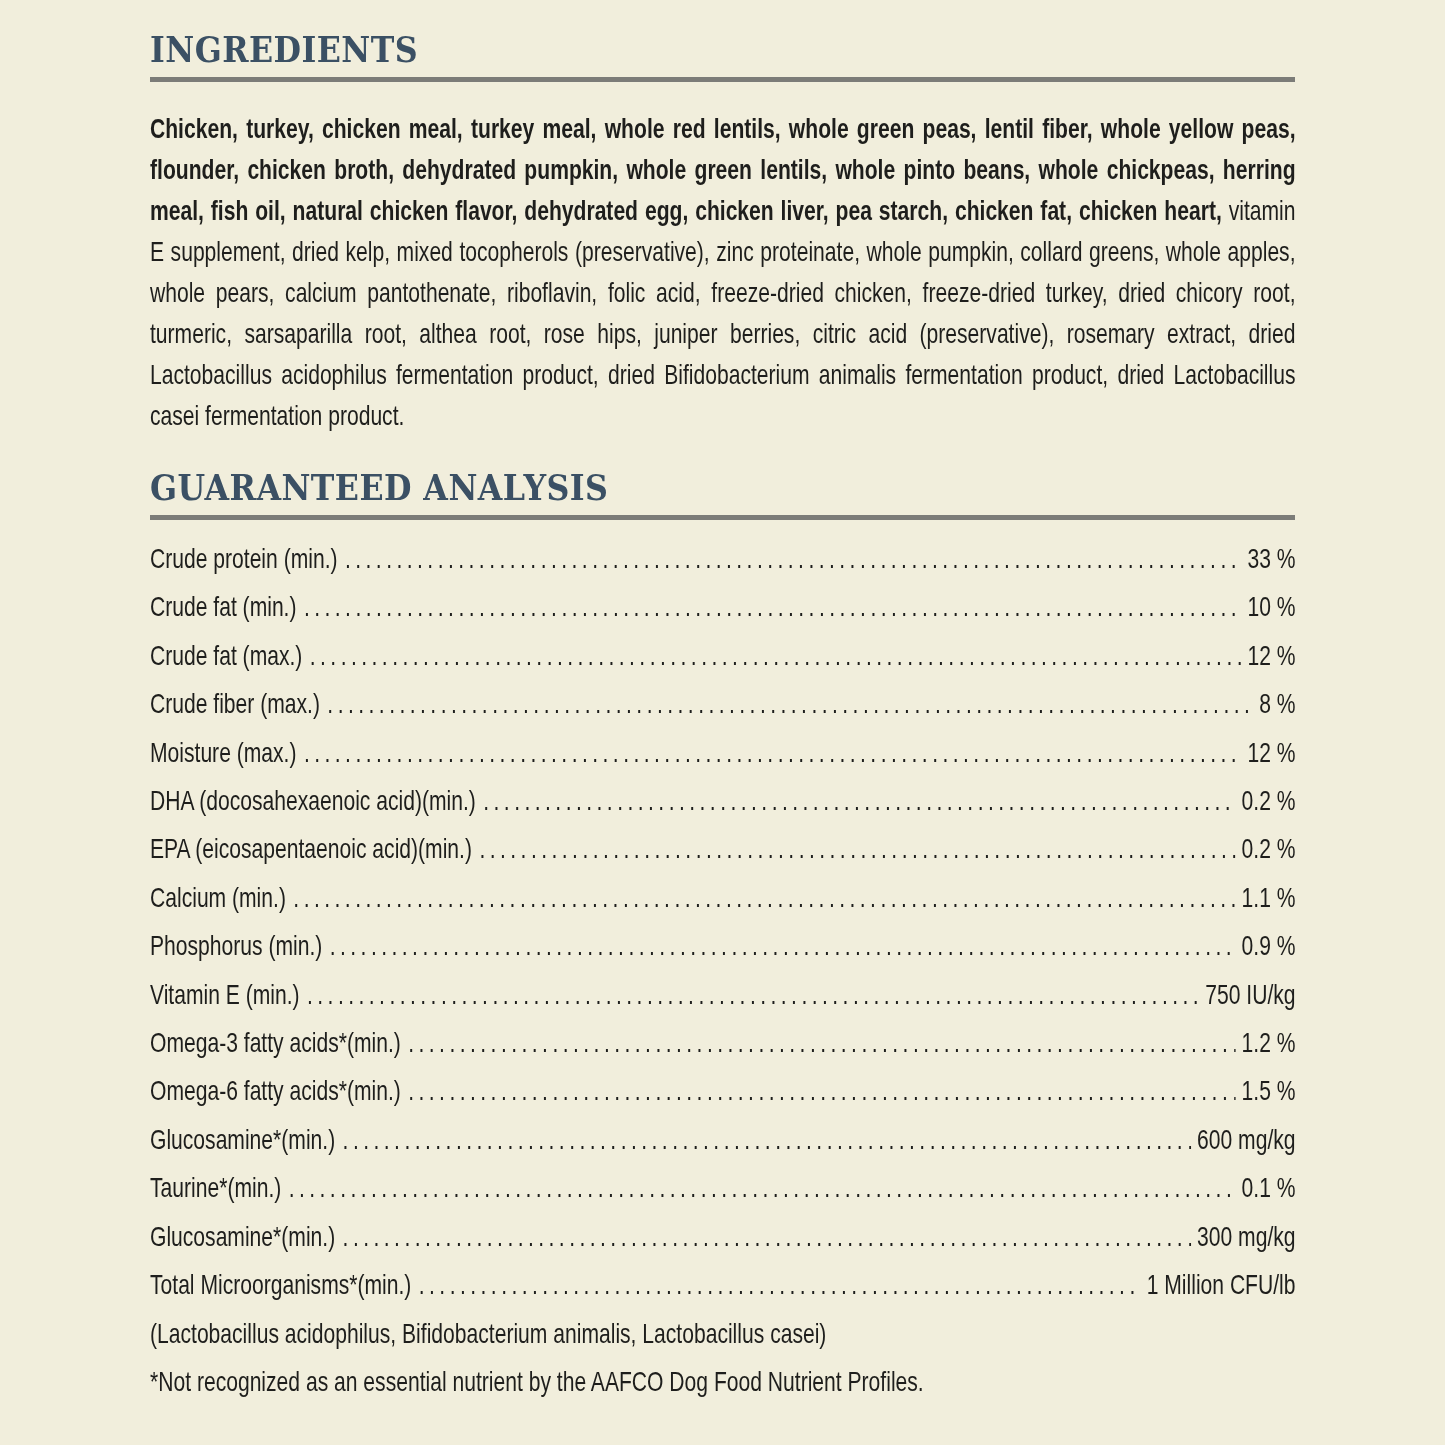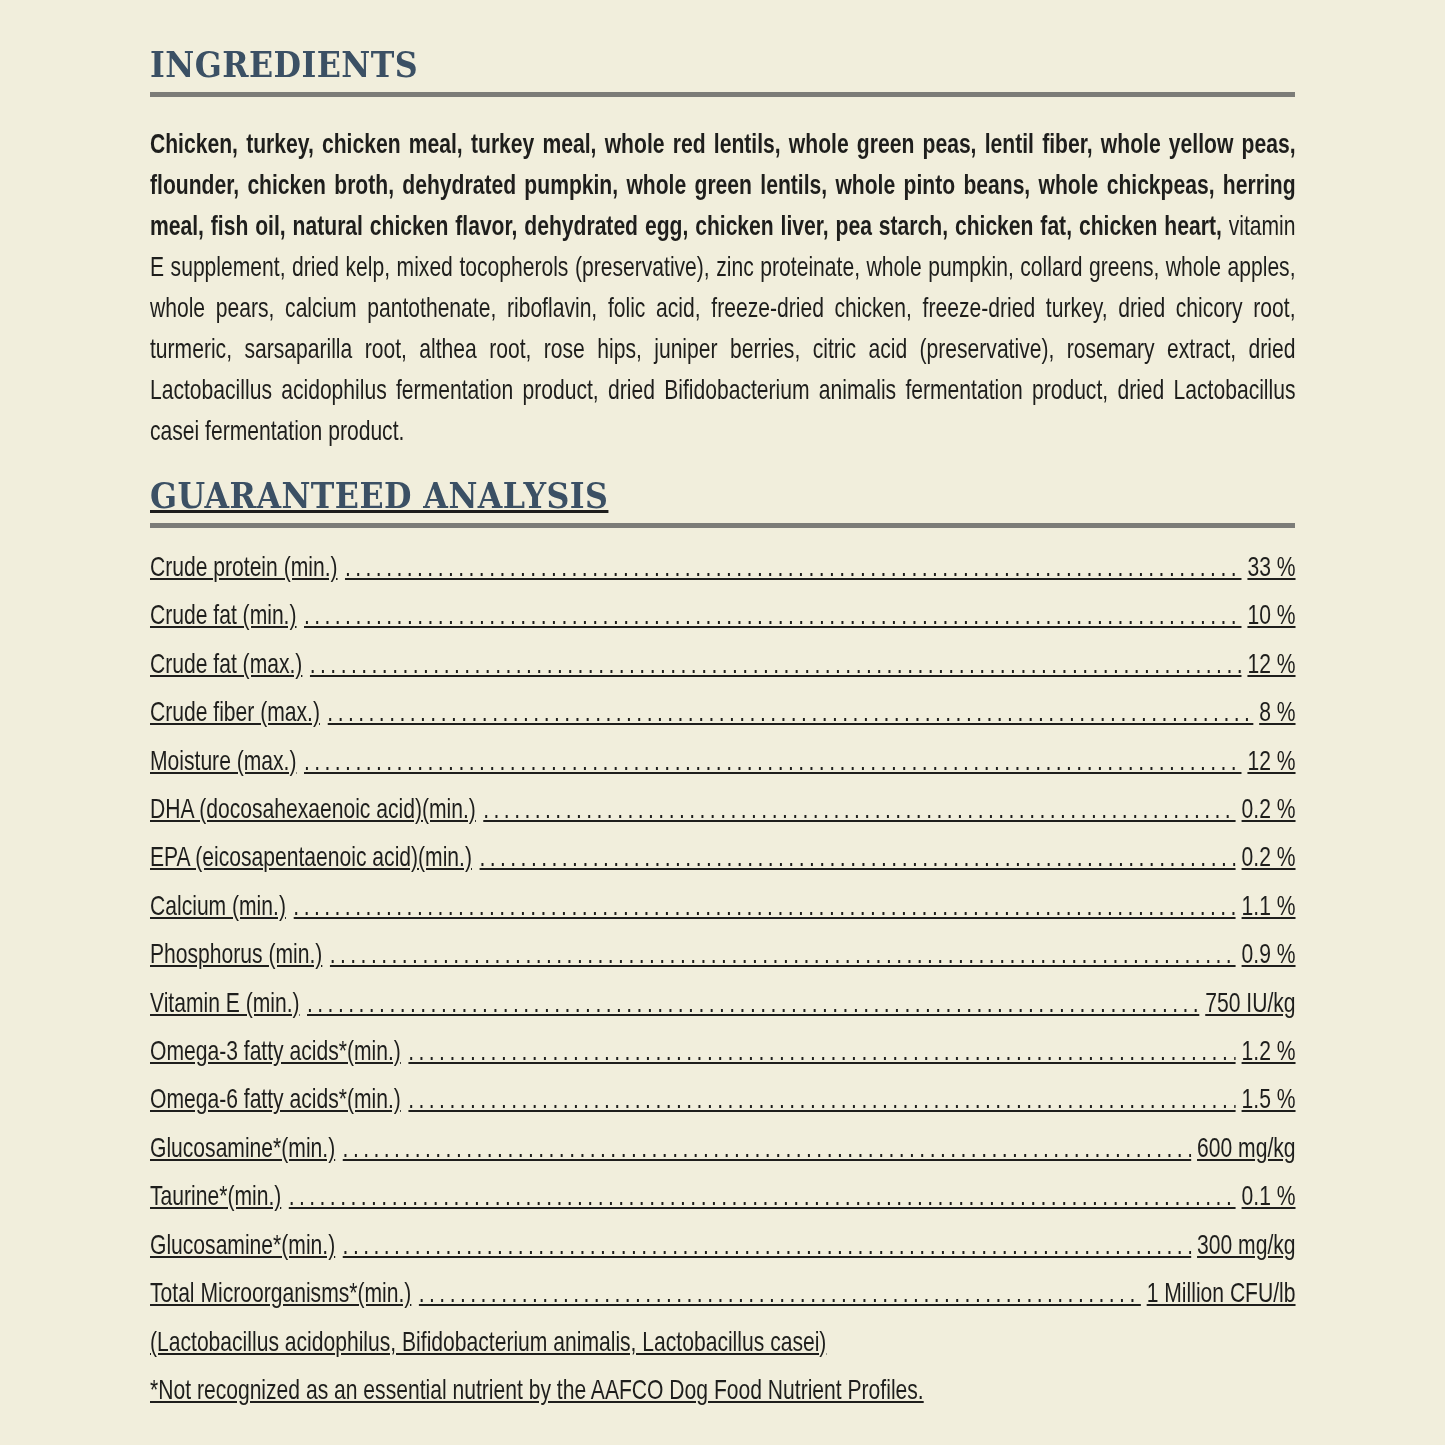--- a/index.html
+++ b/index.html
@@ -11,21 +11,21 @@
   html,body{
     margin:0;
     padding:0;
     background:var(--bg);
   }
   .page{
     position:relative;
     width:1445px;
     height:1445px;
     box-sizing:border-box;
-    padding:43px 150px 0 150px;
+    padding:28px 150px 0 150px;
     background:var(--bg);
     color:var(--text);
     font-family:"Liberation Sans",sans-serif;
     overflow:hidden;
   }
   .heading{
     margin:0;
     font-family:"DejaVu Serif",serif;
     font-weight:bold;
     font-size:36px;
@@ -50,22 +50,21 @@
   .ingredients{
     margin:26px 0 0 0;
     font-size:28.5px;
     line-height:41px;
     text-align:justify;
   }
   .ingredients .lead{
     font-weight:bold;
   }
   .analysis-section{
-    margin-top:23px;
-    text-decoration:underline;
+    margin-top:30px;
   }
   .analysis-table{
     margin-top:14px;
   }
   .row{
     display:flex;
     align-items:baseline;
     font-size:28.5px;
     line-height:48.4px;
   }

